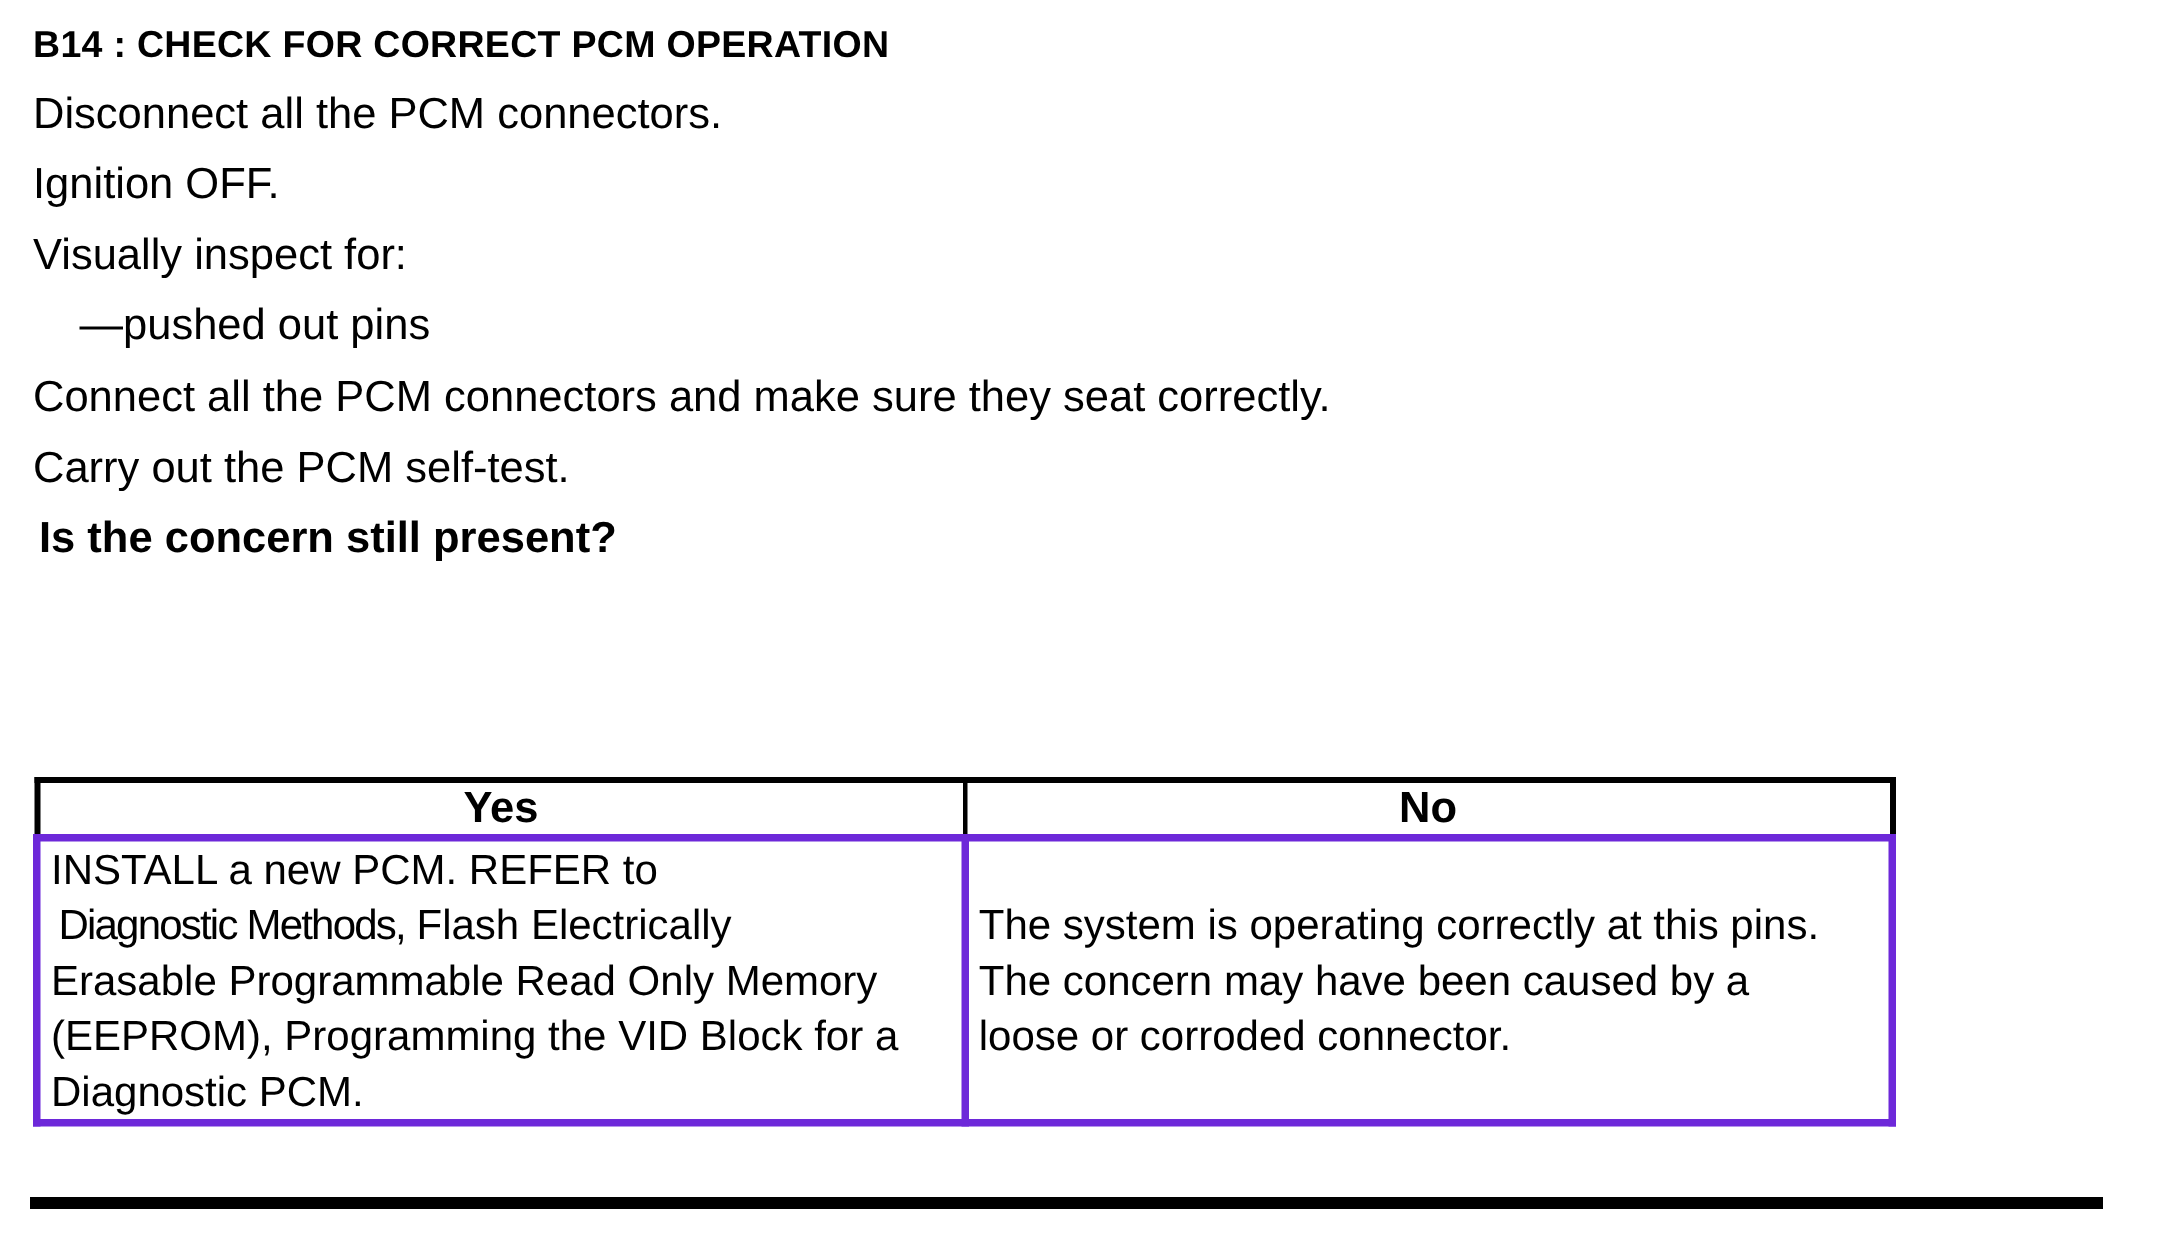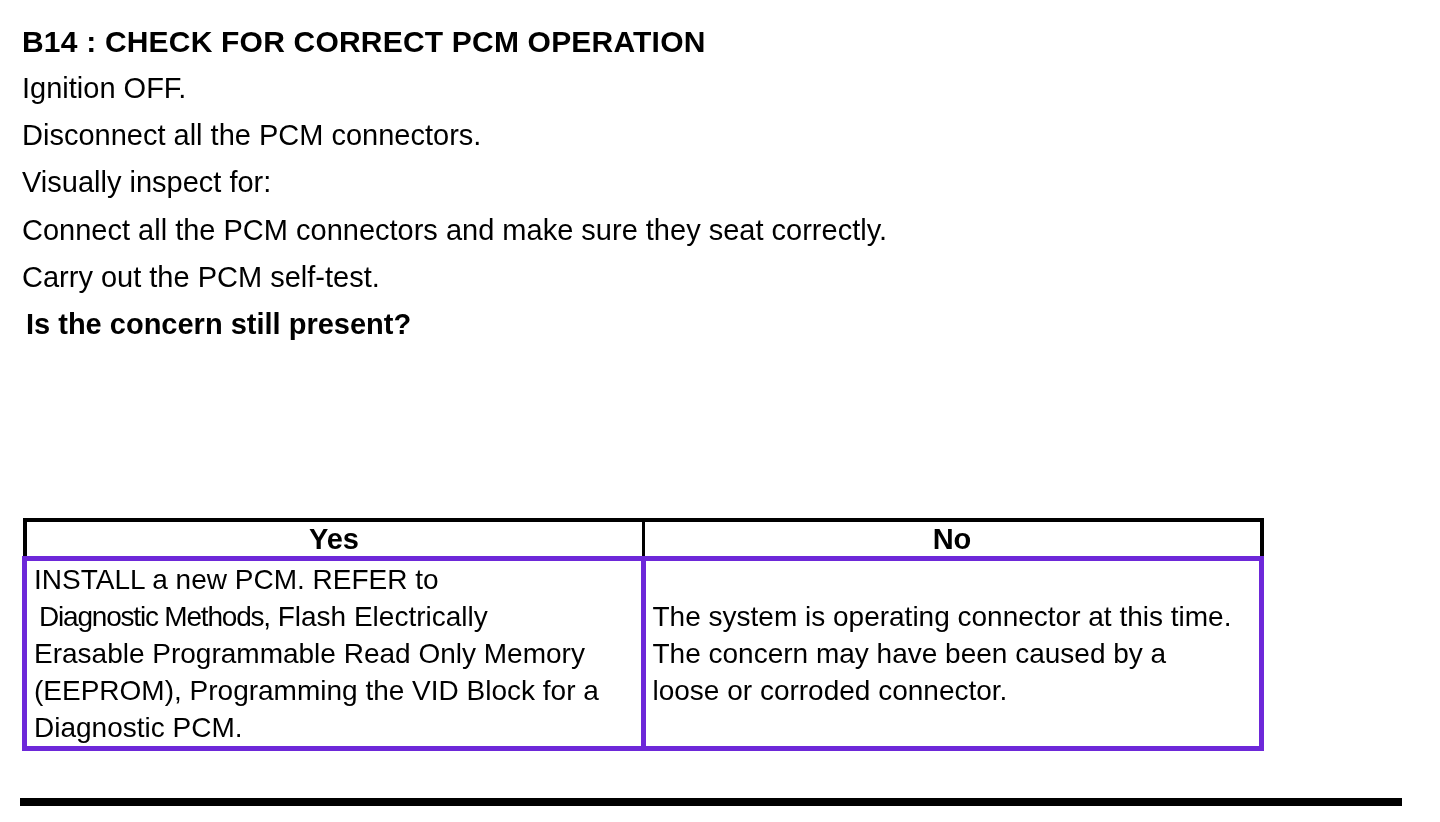--- a/index.html
+++ b/index.html
@@ -16,24 +16,24 @@
     font-family: "Liberation Sans", sans-serif;
     overflow: hidden;
   }
   .content {
     position: absolute;
     left: 22px;
     top: 16px;
     right: 30px;
   }
   .doc-title {
-    font-size: 30px;
+    font-size: 25px;
     font-weight: bold;
     line-height: 28px;
-    margin: 12px 0 16px 0;
+    margin: 0 0 16px 0;
     letter-spacing: 0.2px;
   }
   .step {
     font-size: 29px;
     line-height: 32px;
     margin: 0 0 15px 0;
   }
   .substep {
     font-size: 29px;
     line-height: 32px;
@@ -100,24 +100,25 @@
     background: #000000;
   }
 </style>
 </head>
 <body>
 
 <div class="page">
   <div class="content">
     <h1 class="doc-title">B14 : CHECK FOR CORRECT PCM OPERATION</h1>
 
+    <p class="step">Disconnect all the PCM connectors.</p>
     <p class="step">Ignition OFF.</p>
-    <p class="step">Disconnect all the PCM connectors.</p>
     <p class="step">Visually inspect for:</p>
 
+    <p class="substep">—pushed out pins</p>
 
     <p class="step mt">Connect all the PCM connectors and make sure they seat correctly.</p>
     <p class="step">Carry out the PCM self-test.</p>
 
     <p class="question">Is the concern still present?</p>
   </div>
 
   <table class="results">
     <thead>
       <tr>
@@ -128,21 +129,21 @@
     <tbody>
       <tr>
         <td class="yes-cell">
           <div class="cell-line">INSTALL a new PCM. REFER to</div>
           <div class="cell-line indent-line"><span class="narrow">Diagnostic Methods,</span> <span>Flash Electrically</span></div>
           <div class="cell-line">Erasable Programmable Read Only Memory</div>
           <div class="cell-line">(EEPROM), Programming the VID Block for a</div>
           <div class="cell-line">Diagnostic PCM.</div>
         </td>
         <td class="no-cell">
-          <div class="cell-line">The system is operating connector at this time.</div>
+          <div class="cell-line">The system is operating correctly at this pins.</div>
           <div class="cell-line">The concern may have been caused by a</div>
           <div class="cell-line">loose or corroded connector.</div>
         </td>
       </tr>
     </tbody>
   </table>
 
   <div class="bottom-rule"></div>
 </div>
 

